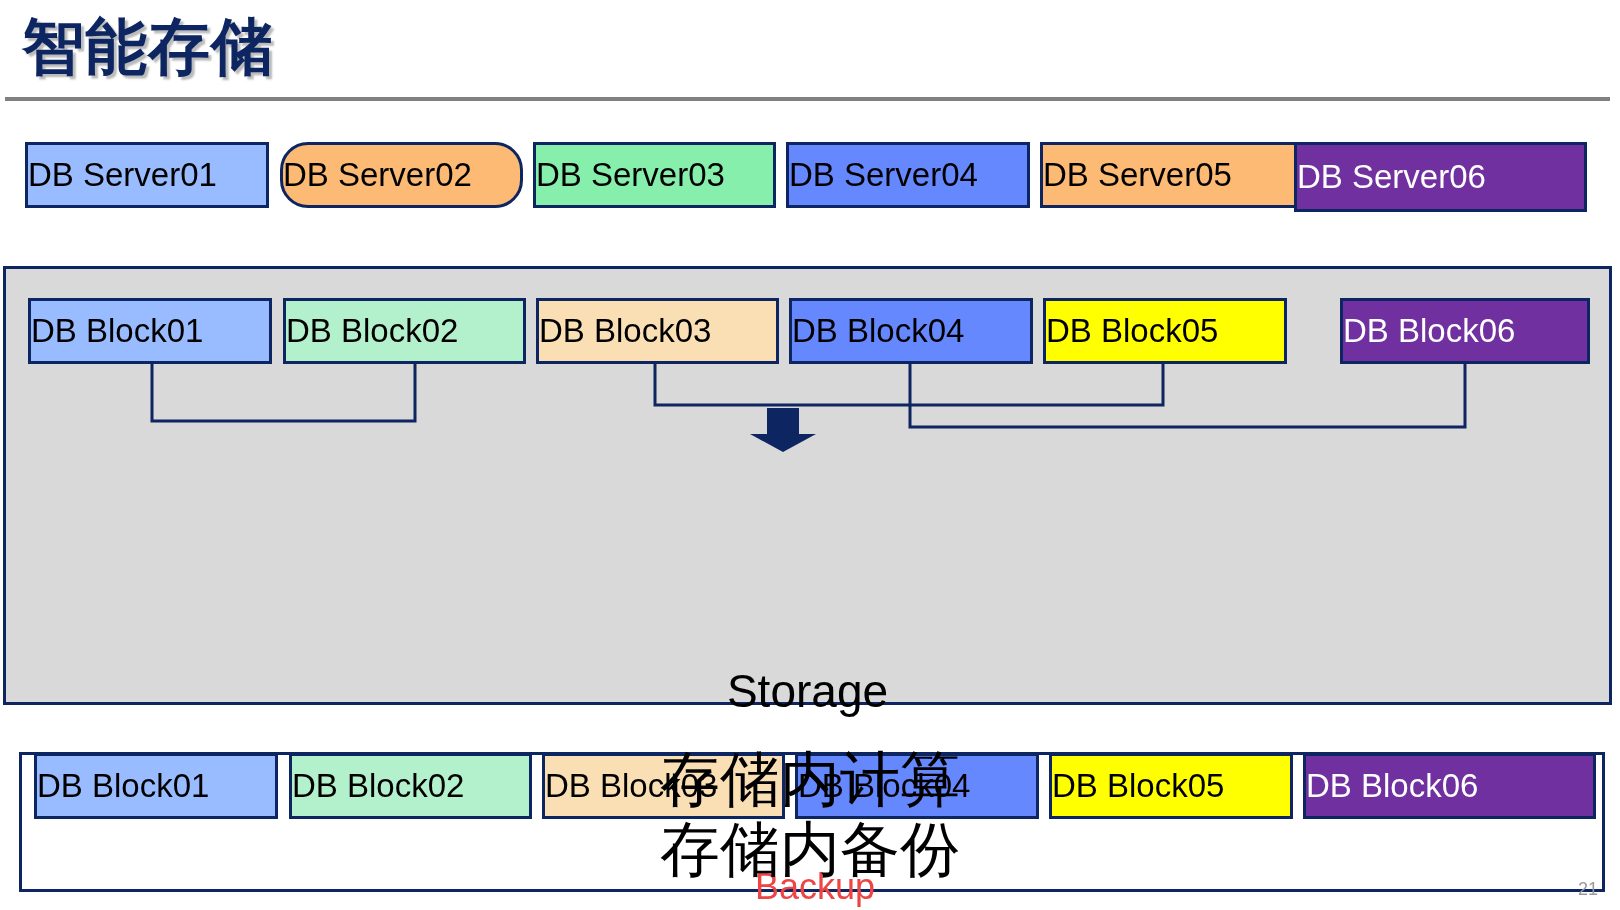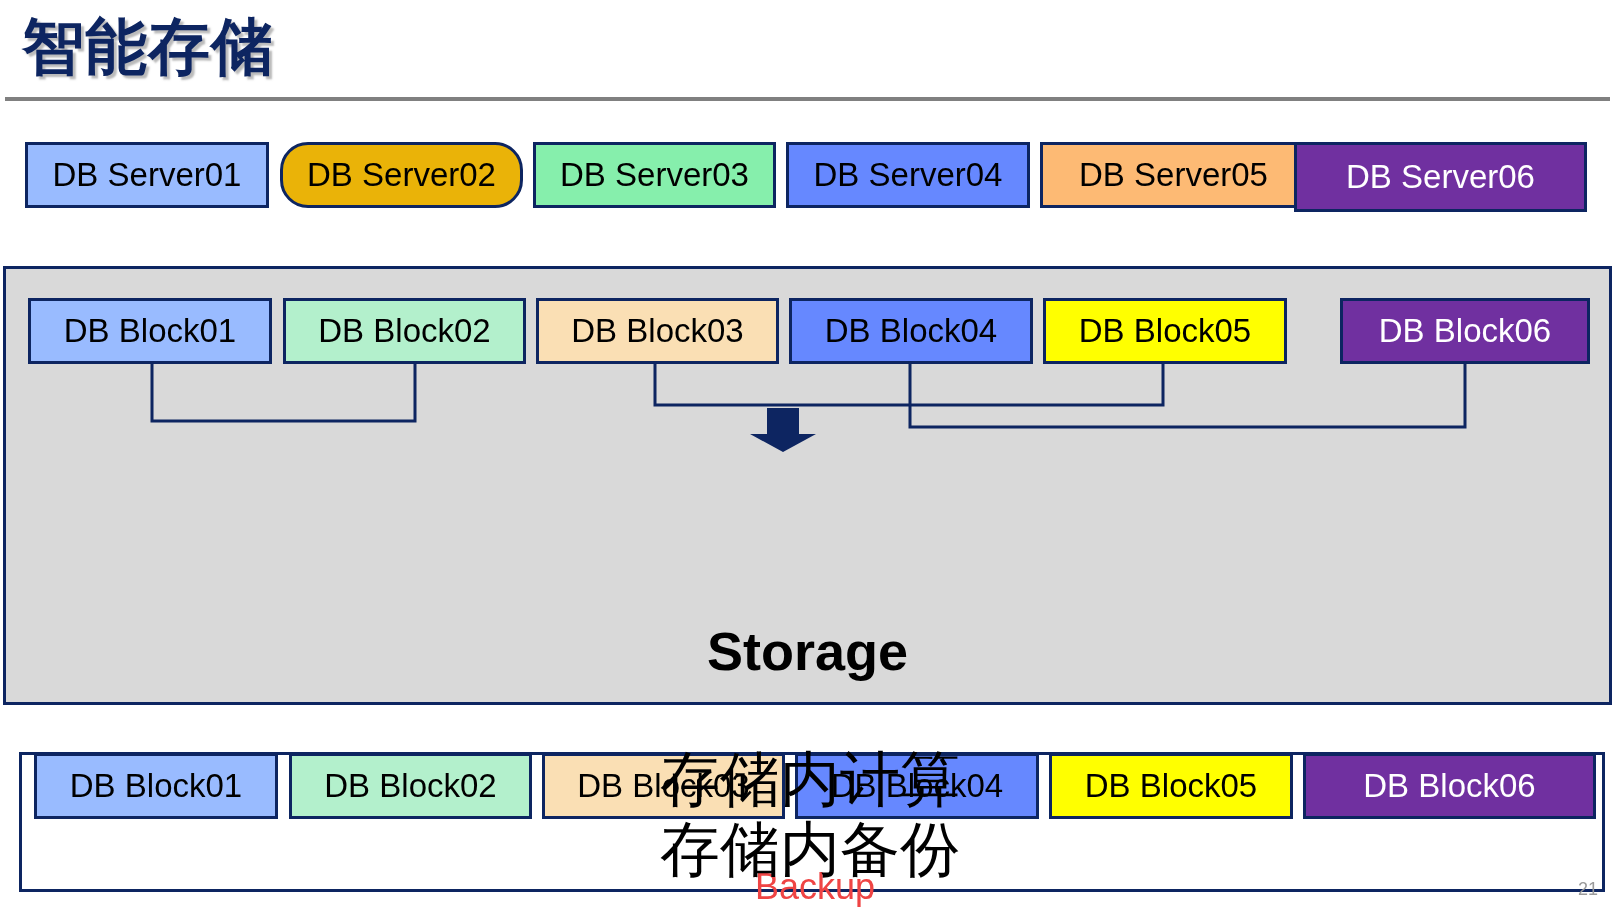--- a/index.html
+++ b/index.html
@@ -37,21 +37,21 @@
     background: #808080;
   }
 
   
   .chip {
     position: absolute;
     box-sizing: border-box;
     border: 3px solid #0d2561;
     display: flex;
     align-items: center;
-    justify-content: center;
+    justify-content: flex-start;
     font-size: 33px;
     color: #000000;
     white-space: nowrap;
   }
 
   
   #server-row { position: absolute; left: 0; top: 0; width: 1620px; height: 910px; pointer-events: none; }
   #server-row .chip { pointer-events: auto; }
 
   
@@ -85,25 +85,25 @@
     text-align: center;
     font-size: 36px;
     color: #ef4444;
     margin-top: 23px;
   }
 
   
   #storage-label {
     position: absolute;
     left: 3px;
-    top: 620px;
+    top: 664px;
     width: 1609px;
     text-align: center;
-    font-size: 54px;
-    font-weight: 700;
+    font-size: 46px;
+    font-weight: 400;
     color: #000000;
   }
 
   
   #connectors {
     position: absolute;
     left: 0;
     top: 0;
     width: 1620px;
     height: 910px;
@@ -135,21 +135,21 @@
 </head>
 <body>
 
 <div id="slide-title">智能存储</div>
 <div id="title-rule"></div>
 
 <div id="server-row">
     <div class="chip" style="left: 25px; top: 142px; width: 244px; height: 66px; background: rgb(153, 187, 255); color: rgb(0, 0, 0); border-color: rgb(13, 37, 97);">
       <span>DB Server01</span>
     </div>
-    <div class="chip" style="left: 280px; top: 142px; width: 243px; height: 66px; background: #eab308; color: rgb(0, 0, 0); border-color: rgb(13, 37, 97); border-radius: 28px;">
+    <div class="chip" style="left: 280px; top: 142px; width: 243px; height: 66px; background: #fdba74; color: rgb(0, 0, 0); border-color: rgb(13, 37, 97); border-radius: 28px;">
       <span>DB Server02</span>
     </div>
     <div class="chip" style="left: 533px; top: 142px; width: 243px; height: 66px; background: #86efac; color: rgb(0, 0, 0); border-color: rgb(13, 37, 97);">
       <span>DB Server03</span>
     </div>
     <div class="chip" style="left: 786px; top: 142px; width: 244px; height: 66px; background: rgb(102, 136, 255); color: rgb(0, 0, 0); border-color: rgb(13, 37, 97);">
       <span>DB Server04</span>
     </div>
     <div class="chip" style="left: 1040px; top: 142px; width: 267px; height: 66px; background: #fdba74; color: rgb(0, 0, 0); border-color: rgb(13, 37, 97);">
       <span>DB Server05</span>

